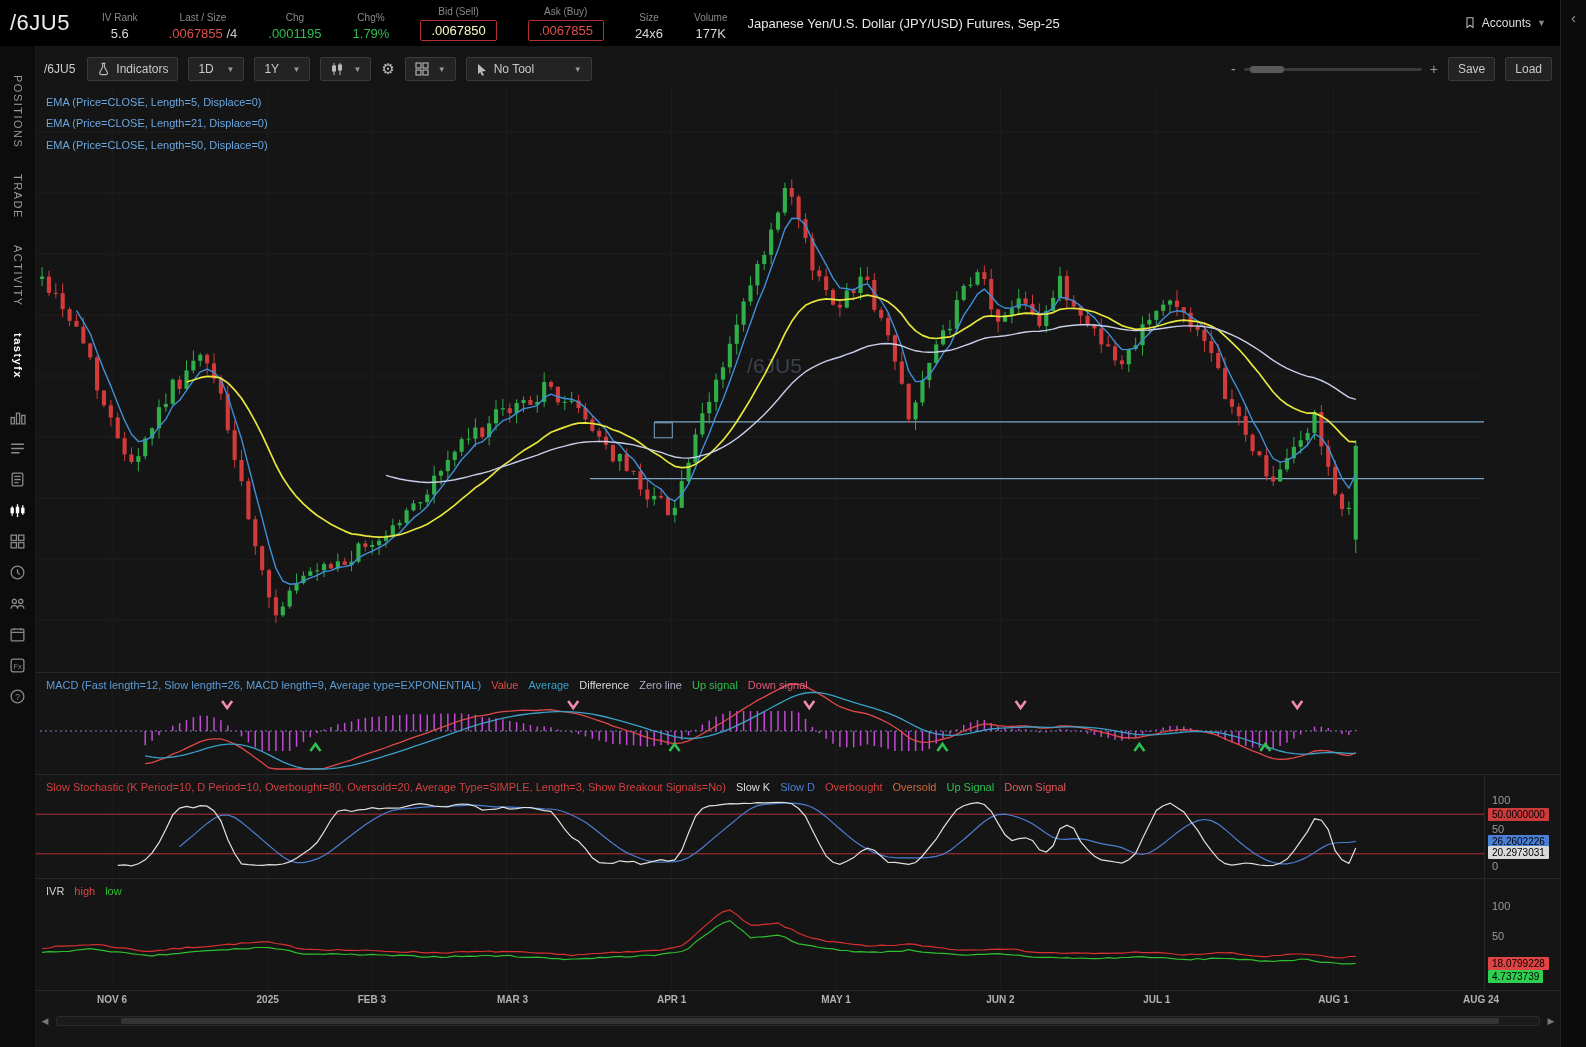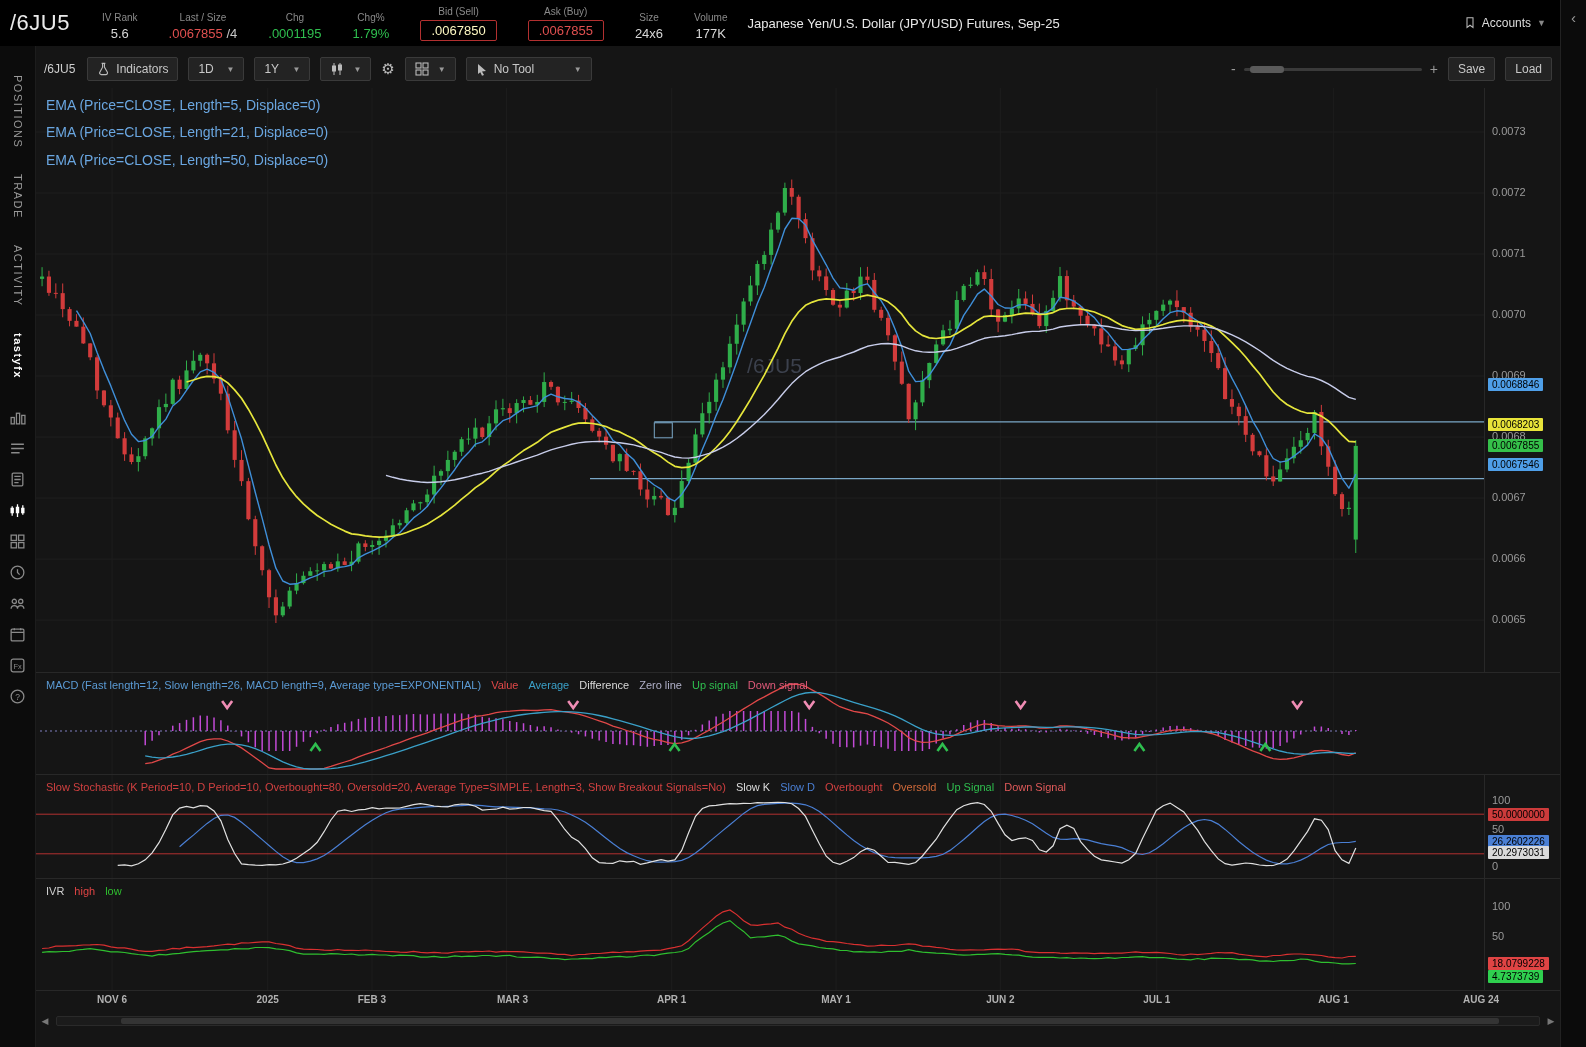--- a/index.html
+++ b/index.html
@@ -41,21 +41,21 @@
 .zoom-handle{position:absolute;left:6px;top:-2px;width:34px;height:7px;background:#5a5a5a;border-radius:3px}
 .panel{position:relative;border-top:1px solid #282828}
 #main-panel{height:584px;border-top:none}
 #macd-panel{height:102px}
 #stoch-panel{height:104px}
 #ivr-panel{height:112px}
 .panel svg.plot{position:absolute;left:0;top:0;display:block}
 .axis{position:absolute;top:0;right:0;width:76px;height:100%;border-left:1px solid #282828;background:#151515}
 .axlbl{position:absolute;left:7px;font-size:11px;color:#9a9a9a;white-space:nowrap}
 .axbox{font-size:10px;color:#000;padding:1px 4px;border-radius:1px;left:3px;display:inline-block}
-.legend{position:absolute;left:10px;top:4px;font-size:14px;line-height:1.95;pointer-events:none;white-space:nowrap}
+.legend{position:absolute;left:10px;top:4px;font-size:11px;line-height:1.95;pointer-events:none;white-space:nowrap}
 .panel-label{position:absolute;left:10px;top:6px;font-size:11px;pointer-events:none;white-space:nowrap}
 .panel-label span{margin-right:10px}
 .time-axis{position:relative;height:18px;border-top:1px solid #282828}
 .ttick{position:absolute;top:3px;transform:translateX(-50%);font-size:10px;color:#b2b2b2;font-weight:bold;white-space:nowrap}
 .scrollbar{height:16px;margin:5px 2px 0 2px;display:flex;align-items:center;gap:4px}
 .sb-arrow{color:#777;font-size:9px;width:14px;text-align:center;cursor:pointer}
 .sb-track{flex:1;height:10px;background:#1b1b1b;border:1px solid #2a2a2a;border-radius:2px;position:relative}
 .sb-handle{position:absolute;left:64px;right:40px;top:1px;bottom:1px;background:#343434;border-radius:2px;cursor:grab}
 </style>
 </head>
@@ -655,35 +655,20 @@
               <rect x="1317.698" y="357.90595611285266" width="4.1268" height="93.67189132706363" fill="#2fae4a"></rect>
               <polyline points="40.5,222.6 47.3,233.6 54.2,245.5 61.1,264.5 68.0,282.1 74.8,297.9 81.7,315.4 88.6,332.4 95.5,346.2 102.4,353.6 109.2,352.5 116.1,348.4 123.0,338.7 129.9,331.1 136.7,318.0 143.6,312.3 150.5,302.3 157.4,292.5 164.3,283.9 171.1,281.1 178.0,284.3 184.9,291.4 191.8,308.4 198.6,329.6 205.5,350.8 212.4,377.6 219.3,404.5 226.2,430.4 233.0,456.7 239.9,480.2 246.8,493.0 253.7,496.2 260.5,495.8 267.4,493.1 274.3,489.8 281.2,487.4 288.1,483.6 294.9,482.6 301.8,479.5 308.7,478.6 315.6,477.0 322.5,469.8 329.3,466.2 336.2,463.1 343.1,459.7 350.0,455.7 356.8,449.5 363.7,444.7 370.6,437.2 377.5,429.9 384.4,424.7 391.2,418.6 398.1,408.3 405.0,399.9 411.9,390.6 418.7,381.7 425.6,371.5 432.5,364.6 439.4,356.2 446.3,353.8 453.1,347.7 460.0,338.9 466.9,332.7 473.8,330.1 480.6,325.1 487.5,320.7 494.4,319.4 501.3,317.6 508.2,309.7 515.0,306.1 521.9,308.8 528.8,310.5 535.7,311.2 542.5,314.1 549.4,319.9 556.3,327.5 563.2,334.6 570.1,342.0 576.9,352.4 583.8,357.0 590.7,365.6 597.6,371.5 604.4,381.5 611.3,391.5 618.2,397.0 625.1,401.1 632.0,409.8 638.8,413.1 645.7,406.4 652.6,395.9 659.5,379.4 666.4,361.3 673.2,345.5 680.1,327.6 687.0,311.5 693.9,292.9 700.7,274.2 707.6,253.9 714.5,235.1 721.4,215.4 728.3,199.2 735.1,180.0 742.0,161.6 748.9,141.0 755.8,130.3 762.6,130.6 769.5,137.1 776.4,152.2 783.3,164.3 790.2,176.8 797.0,190.1 803.9,199.9 810.8,200.8 817.7,202.2 824.5,197.7 831.4,195.8 838.3,204.5 845.2,212.9 852.1,224.4 858.9,240.8 865.8,259.1 872.7,283.2 879.6,293.6 886.4,293.1 893.3,287.1 900.2,276.8 907.1,265.3 914.0,257.1 920.8,242.1 927.7,227.4 934.6,217.1 941.5,206.1 948.3,201.1 955.2,207.9 962.1,216.5 969.0,220.0 975.9,220.1 982.7,216.9 989.6,216.6 996.5,219.9 1003.4,225.9 1010.3,224.9 1017.1,219.9 1024.0,209.3 1030.9,210.3 1037.8,213.0 1044.6,217.9 1051.5,224.2 1058.4,229.6 1065.3,238.5 1072.2,245.1 1079.0,254.2 1085.9,261.6 1092.8,261.4 1099.7,260.0 1106.5,252.1 1113.4,245.3 1120.3,237.9 1127.2,230.8 1134.1,224.7 1140.9,222.8 1147.8,223.5 1154.7,228.6 1161.6,233.0 1168.4,239.6 1175.3,248.1 1182.2,258.8 1189.1,276.2 1196.0,290.4 1202.8,303.0 1209.7,317.6 1216.6,332.8 1223.5,344.3 1230.3,359.0 1237.2,370.5 1244.1,374.1 1251.0,372.9 1257.9,368.2 1264.7,362.9 1271.6,356.9 1278.5,345.9 1285.4,350.0 1292.2,359.6 1299.1,375.1 1306.0,390.4 1312.9,400.2 1319.8,386.1" fill="none" stroke="#3f8fd9" stroke-width="1.4" stroke-linejoin="round"></polyline>
               <polyline points="150.5,294.0 157.4,292.0 164.3,289.7 171.1,288.4 178.0,288.6 184.9,290.2 191.8,294.9 198.6,301.9 205.5,310.2 212.4,321.2 219.3,333.7 226.2,347.2 233.0,361.9 239.9,377.0 246.8,389.8 253.7,400.1 260.5,408.7 267.4,415.9 274.3,422.0 281.2,427.5 288.1,431.9 294.9,436.3 301.8,439.7 308.7,443.1 315.6,445.9 322.5,446.7 329.3,447.8 336.2,448.7 343.1,449.1 350.0,448.9 356.8,447.9 363.7,446.7 370.6,444.5 377.5,441.8 384.4,439.3 391.2,436.3 398.1,431.9 405.0,427.5 411.9,422.4 418.7,417.1 425.6,411.1 432.5,405.6 439.4,399.6 446.3,395.0 453.1,389.6 460.0,383.4 466.9,377.6 473.8,372.9 480.6,367.6 487.5,362.6 494.4,358.4 501.3,354.3 508.2,348.9 515.0,344.3 521.9,341.6 528.8,339.1 535.7,336.7 542.5,335.2 549.4,334.8 556.3,335.5 563.2,336.7 570.1,338.6 576.9,341.7 583.8,343.9 590.7,347.5 597.6,350.7 604.4,355.3 611.3,360.4 618.2,364.8 625.1,368.8 632.0,374.1 638.8,378.3 645.7,379.6 652.6,379.2 659.5,376.2 666.4,371.6 673.2,366.3 680.1,359.5 687.0,352.2 693.9,343.5 700.7,333.8 707.6,322.8 714.5,311.4 721.4,299.1 728.3,287.1 735.1,273.9 742.0,260.3 748.9,245.7 755.8,233.3 762.6,224.0 769.5,217.3 776.4,214.1 783.3,211.8 790.2,210.9 797.0,211.4 803.9,212.2 810.8,211.3 817.7,210.7 824.5,208.7 831.4,207.2 838.3,208.5 845.2,210.5 852.1,213.8 858.9,219.2 865.8,226.2 872.7,235.8 879.6,242.9 886.4,247.4 893.3,249.9 900.2,250.5 907.1,249.7 914.0,248.9 920.8,245.6 927.7,241.2 934.6,237.2 941.5,232.4 948.3,228.6 955.2,227.9 962.1,228.5 969.0,228.3 975.9,227.6 982.7,226.1 989.6,225.1 996.5,225.3 1003.4,226.4 1010.3,226.1 1017.1,224.6 1024.0,221.3 1030.9,220.5 1037.8,220.3 1044.6,221.0 1051.5,222.4 1058.4,224.0 1065.3,227.0 1072.2,229.8 1079.0,233.7 1085.9,237.6 1092.8,239.7 1099.7,241.3 1106.5,240.8 1113.4,240.0 1120.3,238.5 1127.2,236.5 1134.1,234.3 1140.9,232.9 1147.8,232.2 1154.7,232.8 1161.6,233.6 1168.4,235.4 1175.3,238.1 1182.2,241.9 1189.1,248.2 1196.0,254.6 1202.8,261.3 1209.7,269.0 1216.6,277.6 1223.5,285.8 1230.3,295.1 1237.2,304.0 1244.1,311.1 1251.0,316.5 1257.9,320.3 1264.7,323.2 1271.6,325.2 1278.5,325.1 1285.4,328.1 1292.2,332.7 1299.1,339.4 1306.0,346.8 1312.9,353.4 1319.8,353.8" fill="none" stroke="#e6e63c" stroke-width="1.7" stroke-linejoin="round"></polyline>
               <polyline points="350.0,387.3 356.8,389.3 363.7,391.0 370.6,392.3 377.5,393.2 384.4,394.0 391.2,394.5 398.1,394.2 405.0,393.8 411.9,392.9 418.7,391.8 425.6,390.2 432.5,388.6 439.4,386.7 446.3,385.2 453.1,383.3 460.0,380.9 466.9,378.5 473.8,376.4 480.6,374.0 487.5,371.6 494.4,369.4 501.3,367.2 508.2,364.4 515.0,361.8 521.9,359.9 528.8,358.1 535.7,356.3 542.5,354.9 549.4,354.0 556.3,353.6 563.2,353.4 570.1,353.5 576.9,354.3 583.8,354.7 590.7,355.8 597.6,356.9 604.4,358.7 611.3,360.7 618.2,362.6 625.1,364.4 632.0,366.9 638.8,369.0 645.7,369.9 652.6,370.1 659.5,369.2 666.4,367.4 673.2,365.3 680.1,362.5 687.0,359.2 693.9,355.1 700.7,350.5 707.6,345.1 714.5,339.3 721.4,332.9 728.3,326.4 735.1,319.2 742.0,311.5 748.9,303.2 755.8,295.6 762.6,289.2 769.5,283.7 776.4,279.7 783.3,276.2 790.2,273.2 797.0,271.0 803.9,269.0 810.8,266.4 817.7,264.0 824.5,261.0 831.4,258.3 838.3,256.9 845.2,255.8 852.1,255.5 858.9,256.2 865.8,257.8 872.7,260.7 879.6,262.8 886.4,263.9 893.3,264.3 900.2,264.0 907.1,263.2 914.0,262.3 920.8,260.3 927.7,257.9 934.6,255.5 941.5,252.7 948.3,250.3 955.2,249.1 962.1,248.5 969.0,247.7 975.9,246.6 982.7,245.2 989.6,244.0 996.5,243.4 1003.4,243.2 1010.3,242.4 1017.1,241.1 1024.0,239.0 1030.9,238.0 1037.8,237.2 1044.6,236.8 1051.5,236.8 1058.4,237.0 1065.3,237.7 1072.2,238.5 1079.0,239.9 1085.9,241.3 1092.8,242.1 1099.7,242.6 1106.5,242.4 1113.4,242.0 1120.3,241.2 1127.2,240.3 1134.1,239.2 1140.9,238.4 1147.8,237.9 1154.7,237.9 1161.6,238.0 1168.4,238.6 1175.3,239.7 1182.2,241.3 1189.1,244.0 1196.0,246.9 1202.8,250.1 1209.7,253.9 1216.6,258.2 1223.5,262.5 1230.3,267.4 1237.2,272.4 1244.1,276.6 1251.0,280.3 1257.9,283.4 1264.7,286.1 1271.6,288.4 1278.5,289.8 1285.4,292.5 1292.2,295.9 1299.1,300.2 1306.0,304.9 1312.9,309.4 1319.8,311.3" fill="none" stroke="#c8cdea" stroke-width="1.4" stroke-linejoin="round"></polyline>
             </svg>
           <div class="legend" id="main-legend">
               <div style="color: rgb(106, 166, 224);">EMA (Price=CLOSE, Length=5, Displace=0)</div>
               <div style="color: rgb(106, 166, 224);">EMA (Price=CLOSE, Length=21, Displace=0)</div>
               <div style="color: rgb(106, 166, 224);">EMA (Price=CLOSE, Length=50, Displace=0)</div>
             </div>
-          <div class="axis" id="main-axis">
-              <div class="axlbl" style="top: 36.9373px;">0.0073</div>
-              <div class="axlbl" style="top: 97.9613px;">0.0072</div>
-              <div class="axlbl" style="top: 158.985px;">0.0071</div>
-              <div class="axlbl" style="top: 220.009px;">0.0070</div>
-              <div class="axlbl" style="top: 281.033px;">0.0069</div>
-              <div class="axlbl" style="top: 342.057px;">0.0068</div>
-              <div class="axlbl" style="top: 403.082px;">0.0067</div>
-              <div class="axlbl" style="top: 464.106px;">0.0066</div>
-              <div class="axlbl" style="top: 525.13px;">0.0065</div>
-              <div class="axlbl axbox" style="background: rgb(79, 159, 232); top: 290.431px;">0.0068846</div>
-              <div class="axlbl axbox" style="background: rgb(232, 228, 58); top: 329.67px;">0.0068203</div>
-              <div class="axlbl axbox" style="background: rgb(53, 192, 74); top: 350.906px;">0.0067855</div>
-              <div class="axlbl axbox" style="background: rgb(79, 159, 232); top: 369.762px;">0.0067546</div>
-            </div>
         </div>
 
         <div class="panel" id="macd-panel">
           <svg class="plot" id="macd-plot" width="1448" height="102">
               <line x1="76.02" x2="76.02" y1="0" y2="102" stroke="#1d1d1d"></line>
               <line x1="231.68" x2="231.68" y1="0" y2="102" stroke="#1d1d1d"></line>
               <line x1="335.93600000000004" x2="335.93600000000004" y1="0" y2="102" stroke="#1d1d1d"></line>
               <line x1="470.6" x2="470.6" y1="0" y2="102" stroke="#1d1d1d"></line>
               <line x1="635.672" x2="635.672" y1="0" y2="102" stroke="#1d1d1d"></line>
               <line x1="800.02" x2="800.02" y1="0" y2="102" stroke="#1d1d1d"></line>

